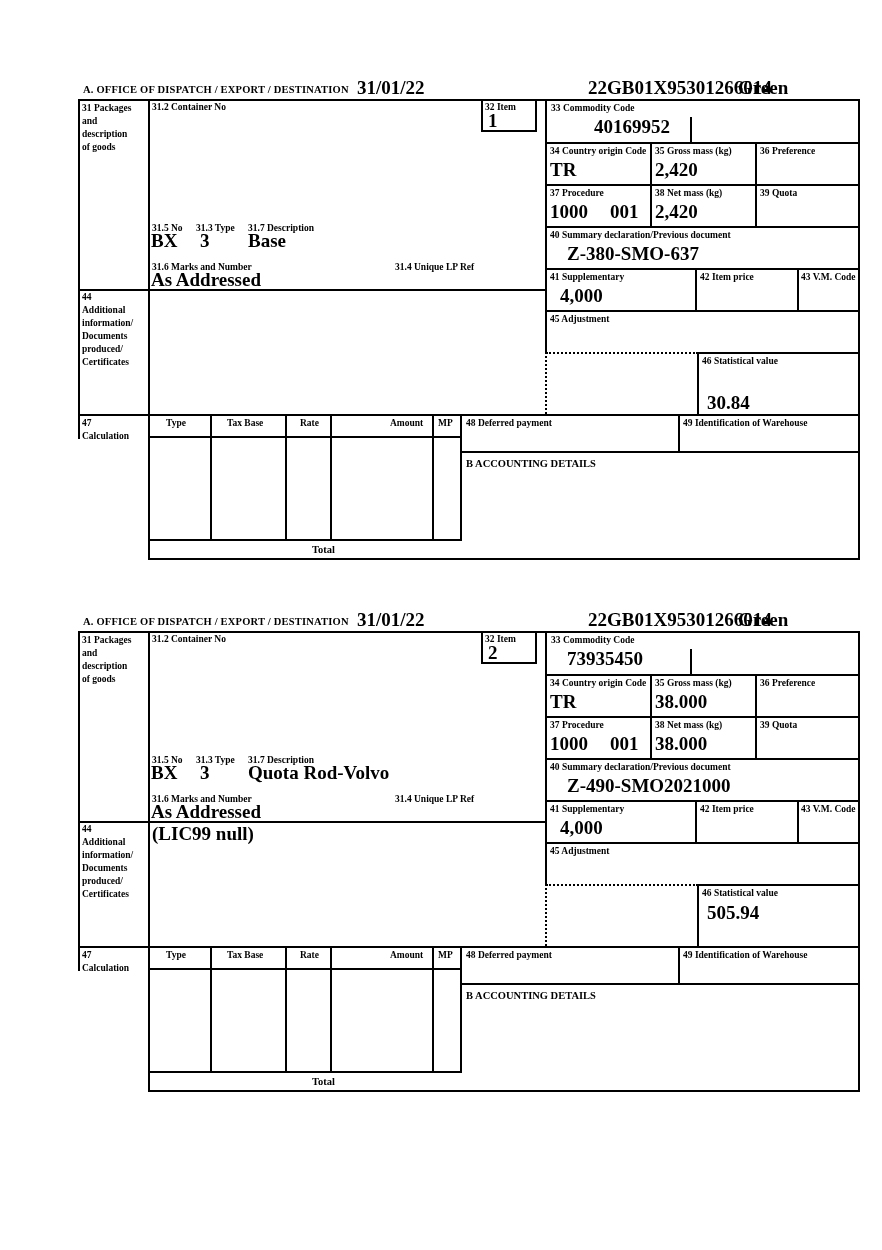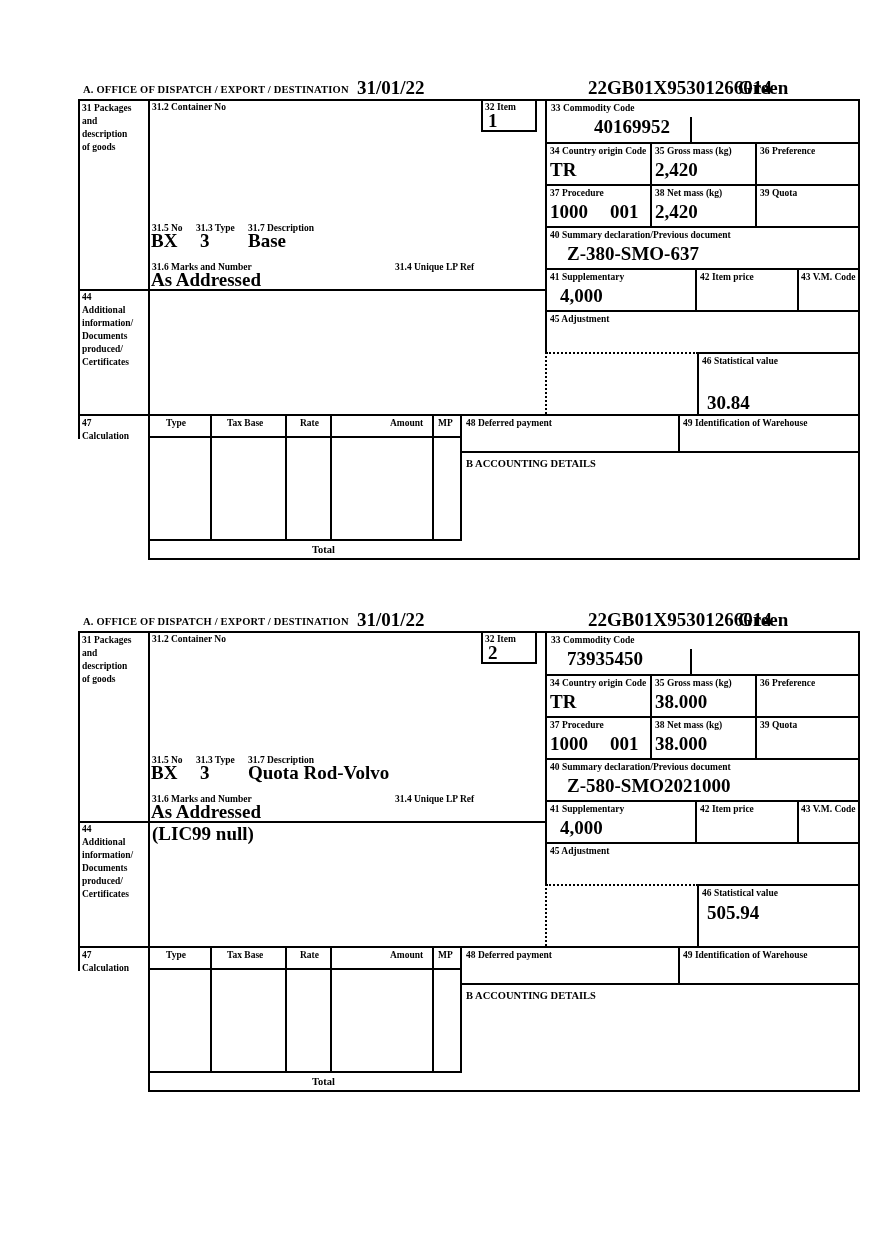--- a/index.html
+++ b/index.html
@@ -186,21 +186,21 @@
     <div class="hl" style="left:545px;top:146px;width:315px;"></div>
     <span class="abs lbl" style="left:550px;top:108px;">37 Procedure</span>
     <span class="abs val" style="left:550px;top:124px;">1000</span>
     <span class="abs val" style="left:610px;top:124px;">001</span>
     <span class="abs lbl" style="left:655px;top:108px;">38 Net mass (kg)</span>
     <span class="abs val" style="left:655px;top:124px;">38.000</span>
     <span class="abs lbl" style="left:760px;top:108px;">39 Quota</span>
 
     <div class="hl" style="left:545px;top:188px;width:315px;"></div>
     <span class="abs lbl" style="left:550px;top:150px;">40 Summary declaration/Previous document</span>
-    <span class="abs val" style="left:567px;top:166px;">Z-580-SMO2021000</span>
+    <span class="abs val" style="left:567px;top:166px;">Z-490-SMO2021000</span>
 
     <div class="hl" style="left:545px;top:230px;width:315px;"></div>
     <div class="vl" style="left:695px;top:188px;height:42px;"></div>
     <div class="vl" style="left:797px;top:188px;height:42px;"></div>
     <span class="abs lbl" style="left:550px;top:192px;">41 Supplementary</span>
     <span class="abs val" style="left:560px;top:208px;">4,000</span>
     <span class="abs lbl" style="left:700px;top:192px;">42 Item price</span>
     <span class="abs lbl" style="left:801px;top:192px;">43 V.M. Code</span>
 
     <span class="abs lbl" style="left:550px;top:234px;">45 Adjustment</span>

